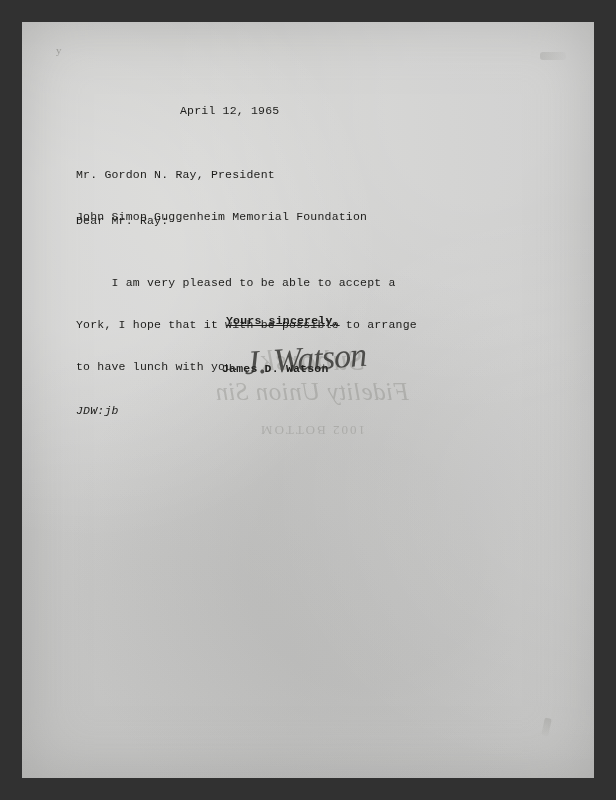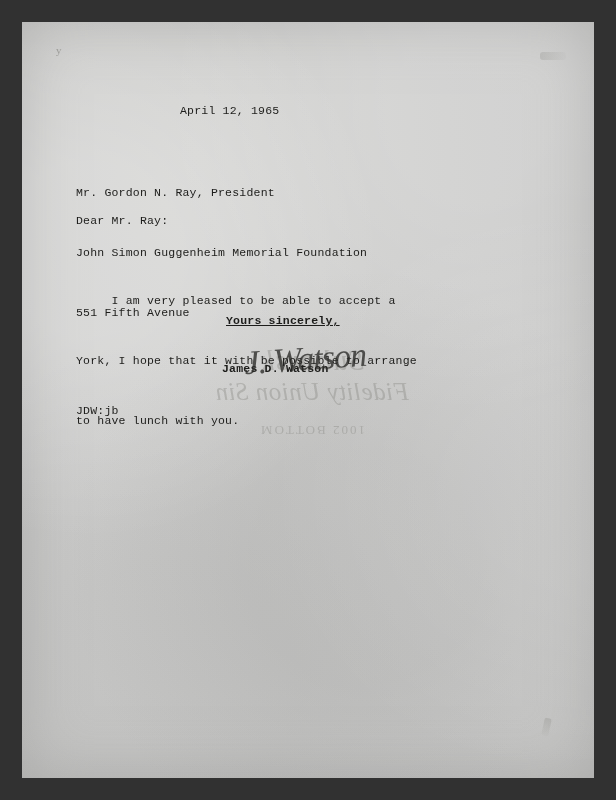--- a/index.html
+++ b/index.html
@@ -123,23 +123,23 @@
   .typed .blk {
     position: absolute;
     white-space: pre;
   }
   .date      { left: 120px; top: 82px; margin-left: 38px; }
   .addr      { left: 54px;  top: 118px; }
   .salut     { left: 54px;  top: 192px; }
   .body-par  { left: 54px;  top: 226px; }
   .closing   { left: 204px; top: 292px; font-weight: bold; text-decoration: underline; }
   .typedname { left: 200px; top: 340px; font-weight: bold; }
-  .initials  { left: 54px;  top: 382px; }
+  .initials  { left: 54px;  top: 382px; font-style: italic; }
 
-  .addr div, .body-par div { white-space: pre; margin-top: 18px; }
+  .addr div, .body-par div { white-space: pre; }
 
   
   .signature {
     position: absolute;
     left: 222px;
     top: 318px;
     font-family: "Liberation Serif", serif;
     font-style: italic;
     font-size: 34px;
     color: rgba(45,45,43,0.80);
@@ -165,21 +165,20 @@
       <div class="st-line3">1002 BOTTOM</div>
     </div>
 
     <div class="typed">
 
       <div class="blk date">April 12, 1965</div>
 
       <div class="blk addr">
         <div>Mr. Gordon N. Ray, President</div>
         <div>John Simon Guggenheim Memorial Foundation</div>
-        <div>551 Fifth Avenue</div>
       </div>
 
       <div class="blk salut">Dear Mr. Ray:</div>
 
       <div class="blk body-par">
         <div>     I am very pleased to be able to accept a</div>
         <div>York, I hope that it with be possible to arrange</div>
         <div>to have lunch with you.</div>
       </div>
 

